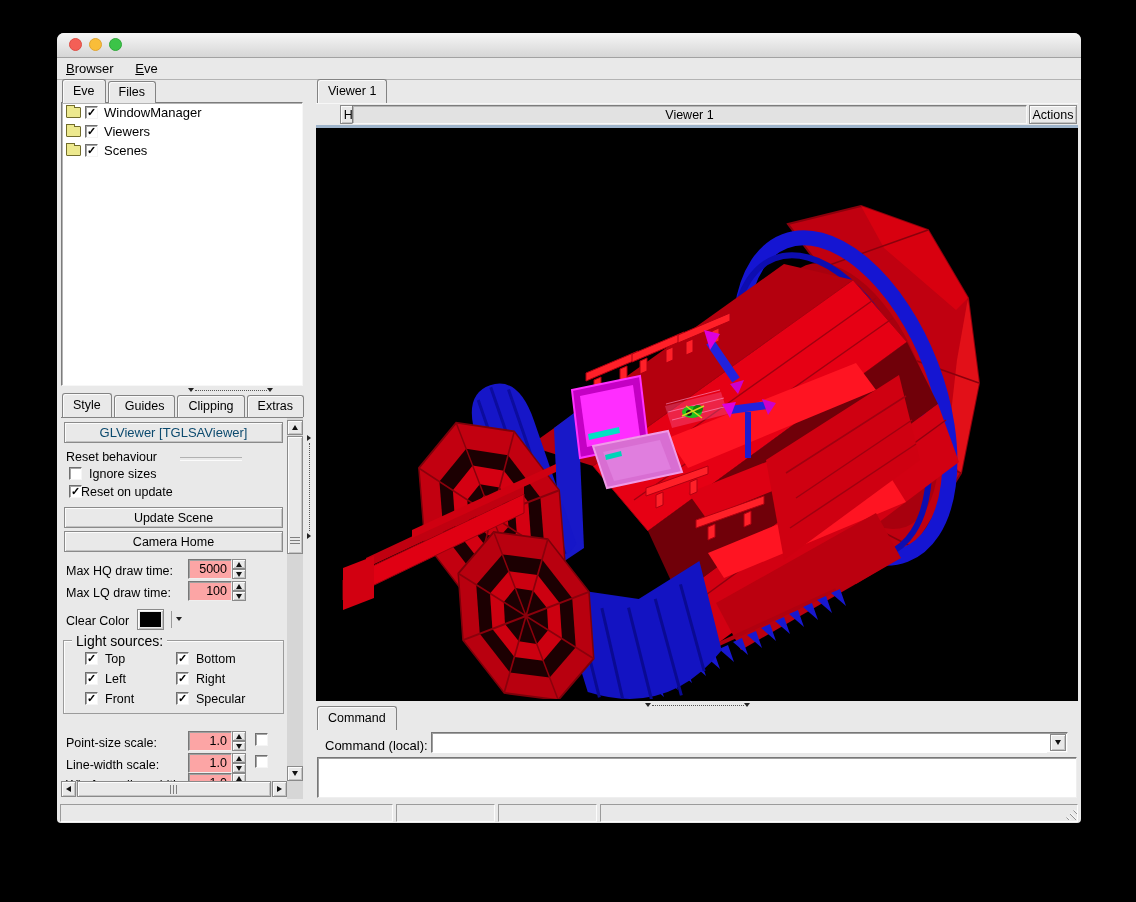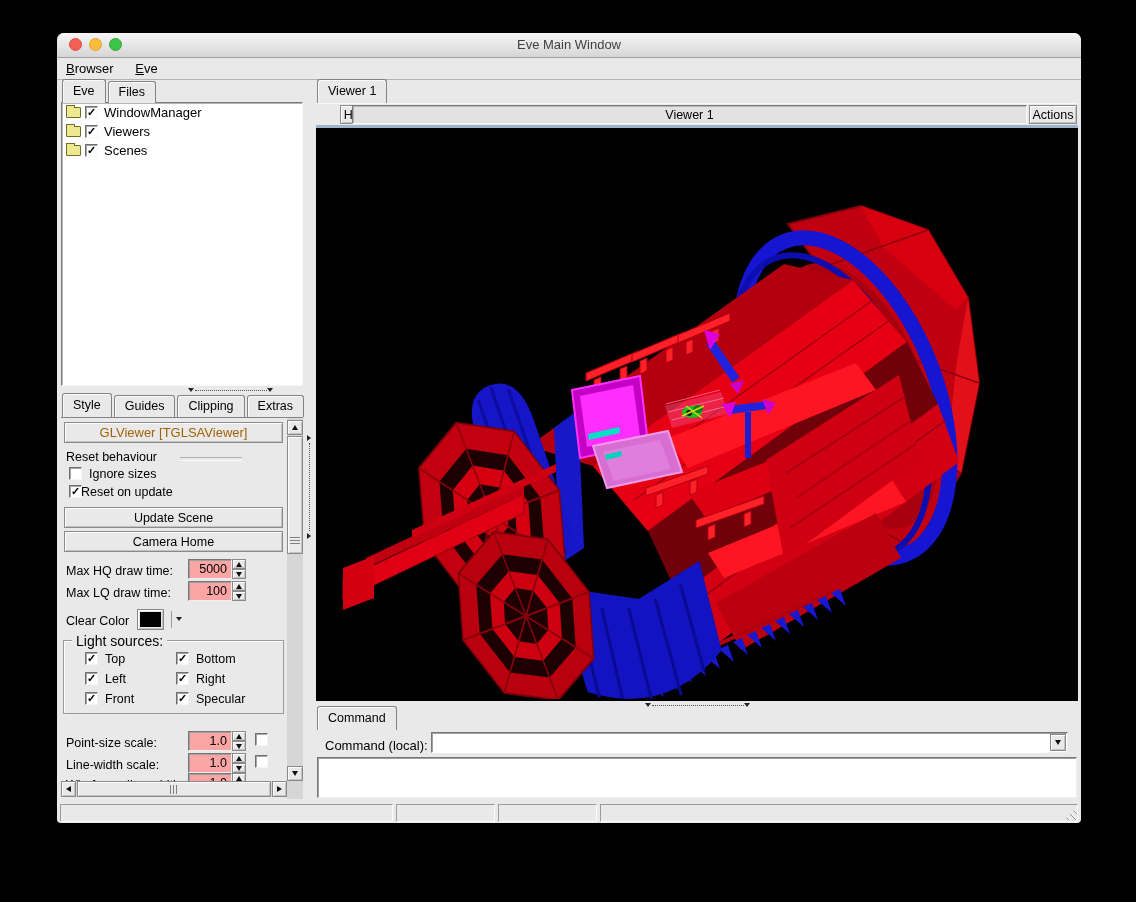--- a/index.html
+++ b/index.html
@@ -70,33 +70,32 @@
   .resize-grip{position:absolute;right:2px;bottom:2px;width:13px;height:13px;
     background:repeating-linear-gradient(45deg,transparent 0 3px,#909090 3px 4px,#f2f2f2 4px 5px);
     clip-path:polygon(100% 0,100% 100%,0 100%);}
   .tree-row{position:relative;height:19px;display:flex;align-items:center;padding-left:4px;}
   .folder{width:15px;height:11px;background:#ede98e;border:1px solid #726d2c;border-radius:1px;
           position:relative;margin-right:4px;box-sizing:border-box;}
   .folder::before{content:'';position:absolute;top:-3px;left:-1px;width:7px;height:2px;background:#ede98e;
           border:1px solid #726d2c;border-bottom:none;}
   .tree-cb{position:static;width:13px;height:13px;margin-right:6px;flex:none;}
   .tree-label{font-size:13px;}
-  .glv-btn{color:#a16207;font-size:13px;}
+  .glv-btn{color:#0c4a6e;font-size:13px;}
 </style>
 </head>
 <body>
 
 <div id="stage">
  <div class="window">
 
   <div class="titlebar">
     <span class="tl tl-red"></span>
     <span class="tl tl-yellow"></span>
     <span class="tl tl-green"></span>
-    <div class="title-text">Eve Main Window</div>
   </div>
 
   <div class="menubar">
     <span class="menu-item"><span class="mn">B</span><span>rowser</span></span>
     <span class="menu-item"><span class="mn">E</span><span>ve</span></span>
   </div>
 
   <div class="tabs" style="left:5px;top:47px;height:23px;">
     <div class="tab active">Eve</div>
     <div class="tab">Files</div>

